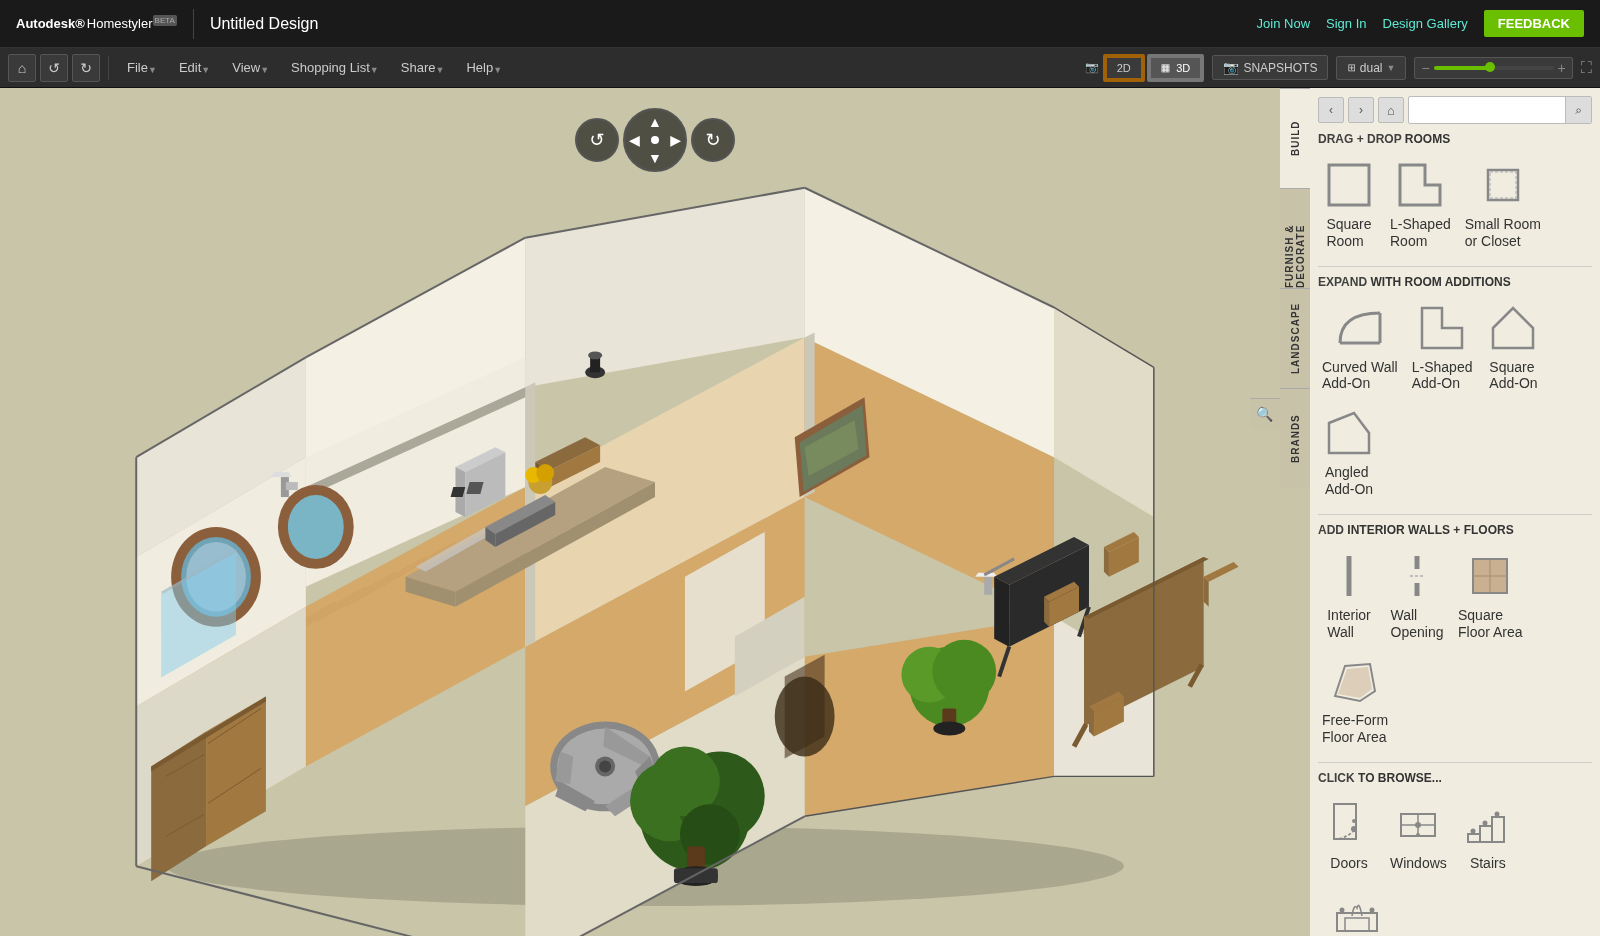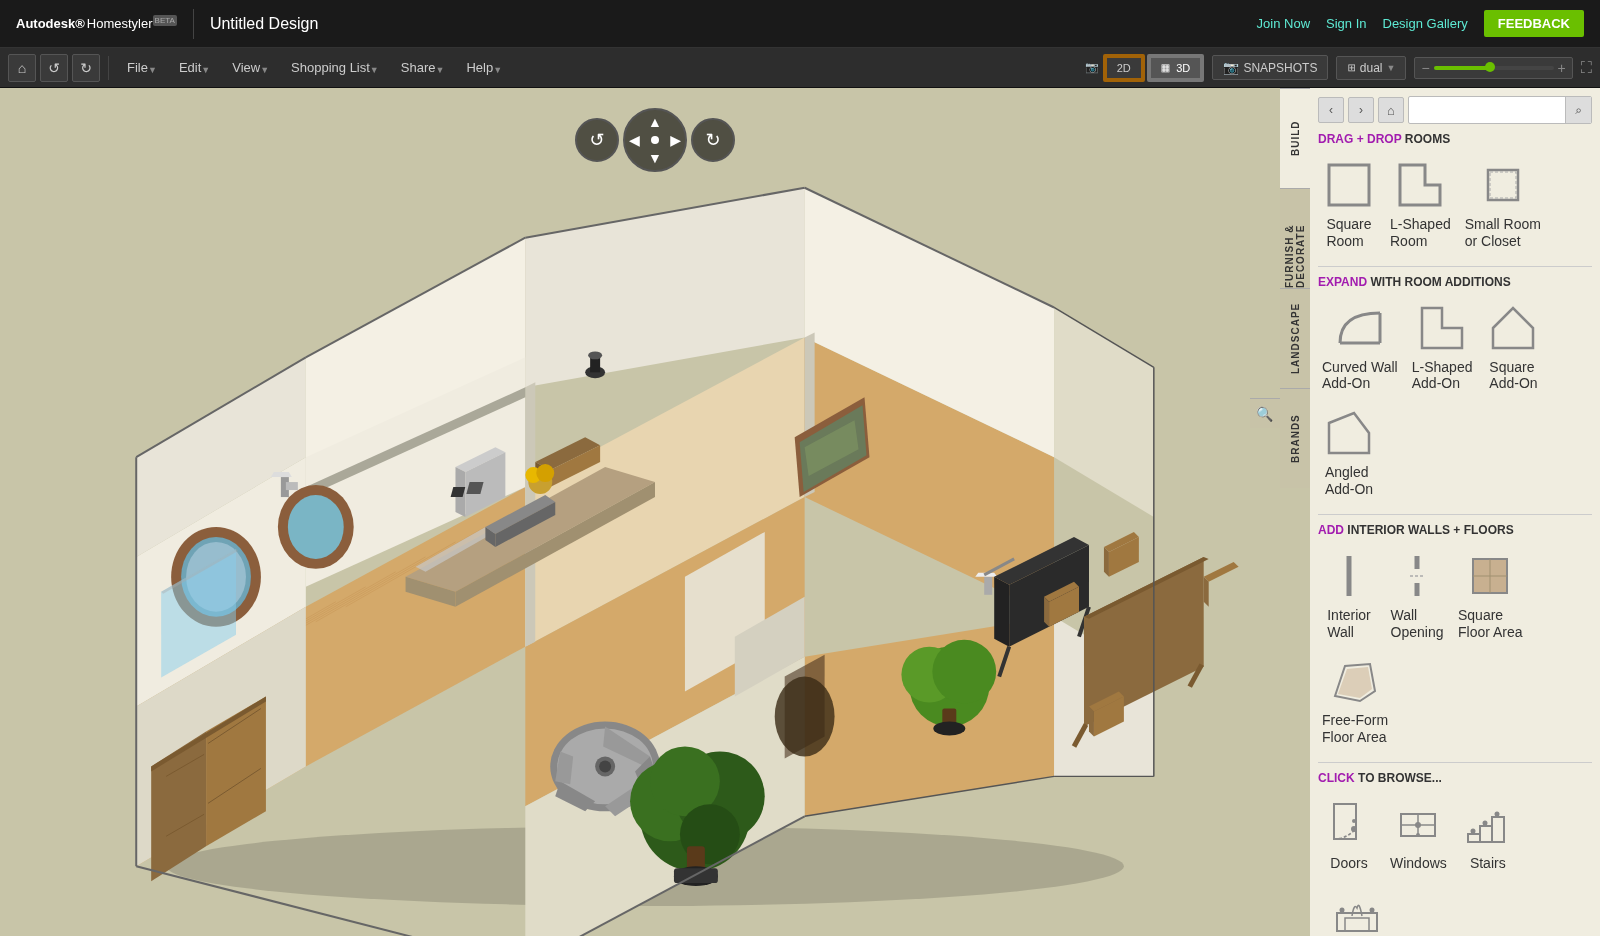--- a/index.html
+++ b/index.html
@@ -327,21 +327,21 @@
       color: #333;
     }
 
     
     .section-header {
       font-size: 12px;
       font-weight: bold;
       margin-bottom: 8px;
       margin-top: 4px;
     }
-    .section-header .drag { color: #a21caf; }
+    .section-header .drag { color: #404040; }
     .section-header .normal { color: #333; text-transform: uppercase; }
 
     
     .items-grid {
       display: flex;
       gap: 6px;
       flex-wrap: wrap;
       margin-bottom: 12px;
     }
     .room-item {

